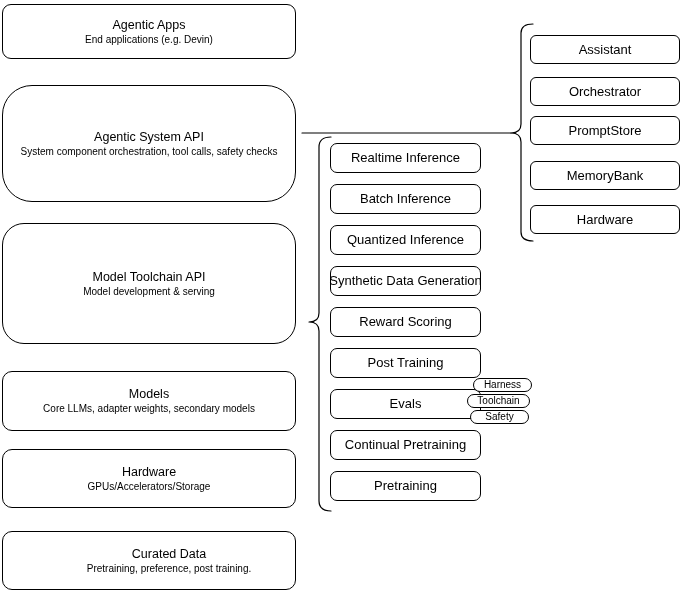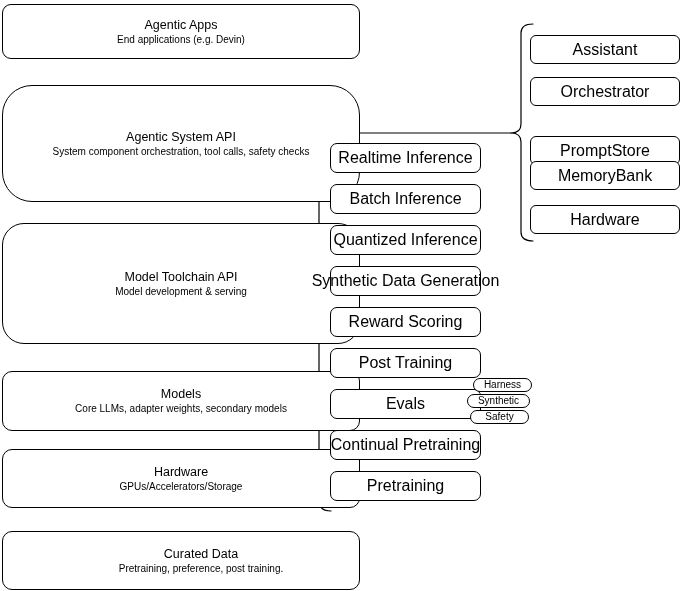--- a/index.html
+++ b/index.html
@@ -30,21 +30,21 @@
     border: 1.2px solid #000000;
     background: #ffffff;
     display: flex;
     flex-direction: column;
     align-items: center;
     justify-content: center;
     text-align: center;
   }
   .left-node {
     left: 2px;
-    width: 358px;
+    width: 294px;
   }
   .node-title {
     font-size: 12.5px;
     line-height: 15px;
     color: #000000;
     white-space: nowrap;
   }
   .node-sub {
     font-size: 10px;
     line-height: 13px;
@@ -57,21 +57,21 @@
     height: 30px;
     border-radius: 7px;
   }
   .right-node {
     left: 530px;
     width: 150px;
     height: 29px;
     border-radius: 6px;
   }
   .small-label {
-    font-size: 16px;
+    font-size: 13px;
     line-height: 14px;
     white-space: nowrap;
   }
   .tag-pill {
     position: absolute;
     box-sizing: border-box;
     height: 14px;
     border: 1.2px solid #000000;
     border-radius: 7px;
     background: #ffffff;
@@ -147,30 +147,30 @@
     <span class="small-label">Evals</span>
   </div>
   <div class="node mid-node" style="top:430px;">
     <span class="small-label">Continual Pretraining</span>
   </div>
   <div class="node mid-node" style="top:471px;">
     <span class="small-label">Pretraining</span>
   </div>
 
   <div class="tag-pill" style="left:473px; top:378px; width:59px;">Harness</div>
-  <div class="tag-pill" style="left:467px; top:394px; width:63px;">Synthetic</div>
+  <div class="tag-pill" style="left:467px; top:394px; width:63px;">Toolchain</div>
   <div class="tag-pill" style="left:470px; top:410px; width:59px;">Safety</div>
 
   <div class="node right-node" style="top:35px;">
     <span class="small-label">Assistant</span>
   </div>
   <div class="node right-node" style="top:77px;">
     <span class="small-label">Orchestrator</span>
   </div>
-  <div class="node right-node" style="top:136px;">
+  <div class="node right-node" style="top:116px;">
     <span class="small-label">PromptStore</span>
   </div>
   <div class="node right-node" style="top:161px;">
     <span class="small-label">MemoryBank</span>
   </div>
   <div class="node right-node" style="top:205px;">
     <span class="small-label">Hardware</span>
   </div>
 
 </div>

